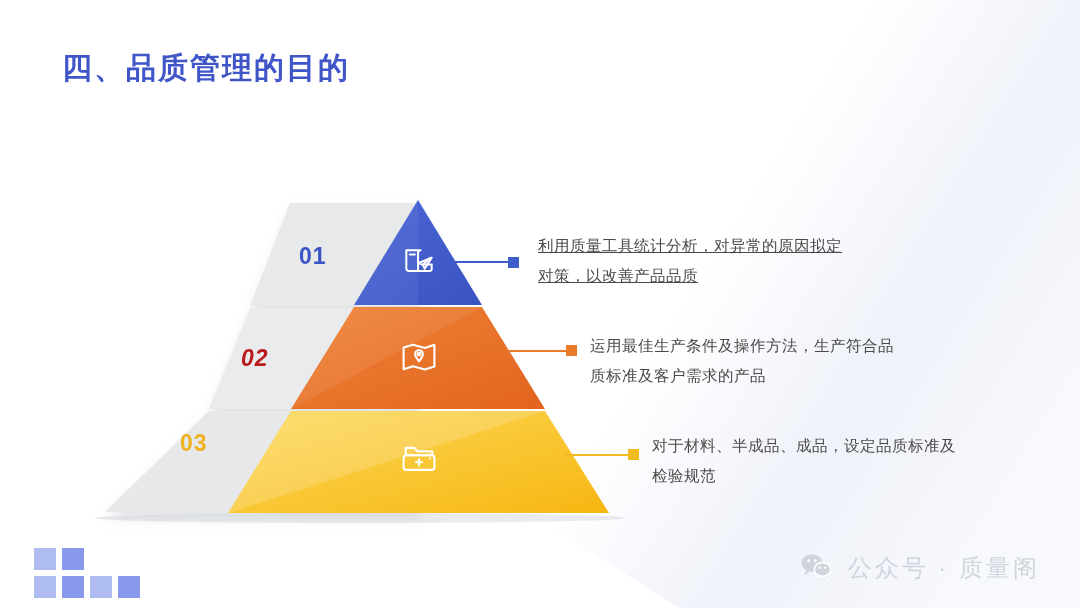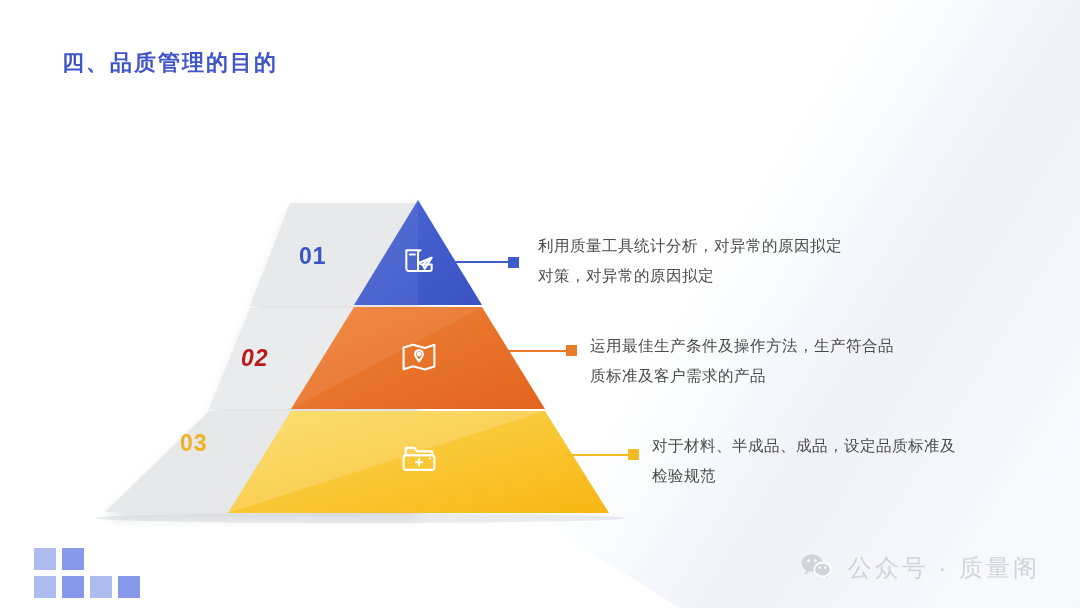--- a/index.html
+++ b/index.html
@@ -38,21 +38,21 @@
     transform: rotate(32deg);
     background: linear-gradient(90deg, rgba(245,247,252,0) 0%, rgba(240,243,250,0.85) 50%, rgba(255,255,255,0) 100%);
     pointer-events: none;
   }
 
   
   .title {
     position: absolute;
     left: 62px;
     top: 48px;
-    font-size: 22px;
+    font-size: 30px;
     font-weight: bold;
     letter-spacing: 2px;
     color: #4055c8;
     white-space: nowrap;
   }
 
   
   .pyramid-wrap {
     position: absolute;
     left: 0;
@@ -74,21 +74,21 @@
 
   
   .callout {
     position: absolute;
     font-size: 15.5px;
     line-height: 30px;
     color: #4a4a4a;
     letter-spacing: 0.5px;
     white-space: nowrap;
   }
-  .callout-1 { left: 538px; top: 231px; }
+  .callout-1 { left: 538px; top: 231px; text-decoration: underline; }
   .callout-2 { left: 590px; top: 331px; }
   .callout-3 { left: 652px; top: 431px; }
 
   .marker {
     position: absolute;
     width: 11px;
     height: 11px;
   }
   .m1 { left: 508px; top: 257px; background: #3f5ccb; }
   .m2 { left: 566px; top: 345px; background: #ea7b2b; }
@@ -229,21 +229,21 @@
 
   <div class="leader l1"></div>
   <div class="marker m1"></div>
   <div class="leader l2"></div>
   <div class="marker m2"></div>
   <div class="leader l3"></div>
   <div class="marker m3"></div>
 
   <div class="callout callout-1">
     <div>利用质量工具统计分析，对异常的原因拟定</div>
-    <div>对策，对异常的原因拟定</div>
+    <div>对策，以改善产品品质</div>
   </div>
   <div class="callout callout-3">
     <div>对于材料、半成品、成品，设定品质标准及</div>
     <div>检验规范</div>
   </div>
   <div class="callout callout-2">
     <div>运用最佳生产条件及操作方法，生产符合品</div>
     <div>质标准及客户需求的产品</div>
   </div>
 

